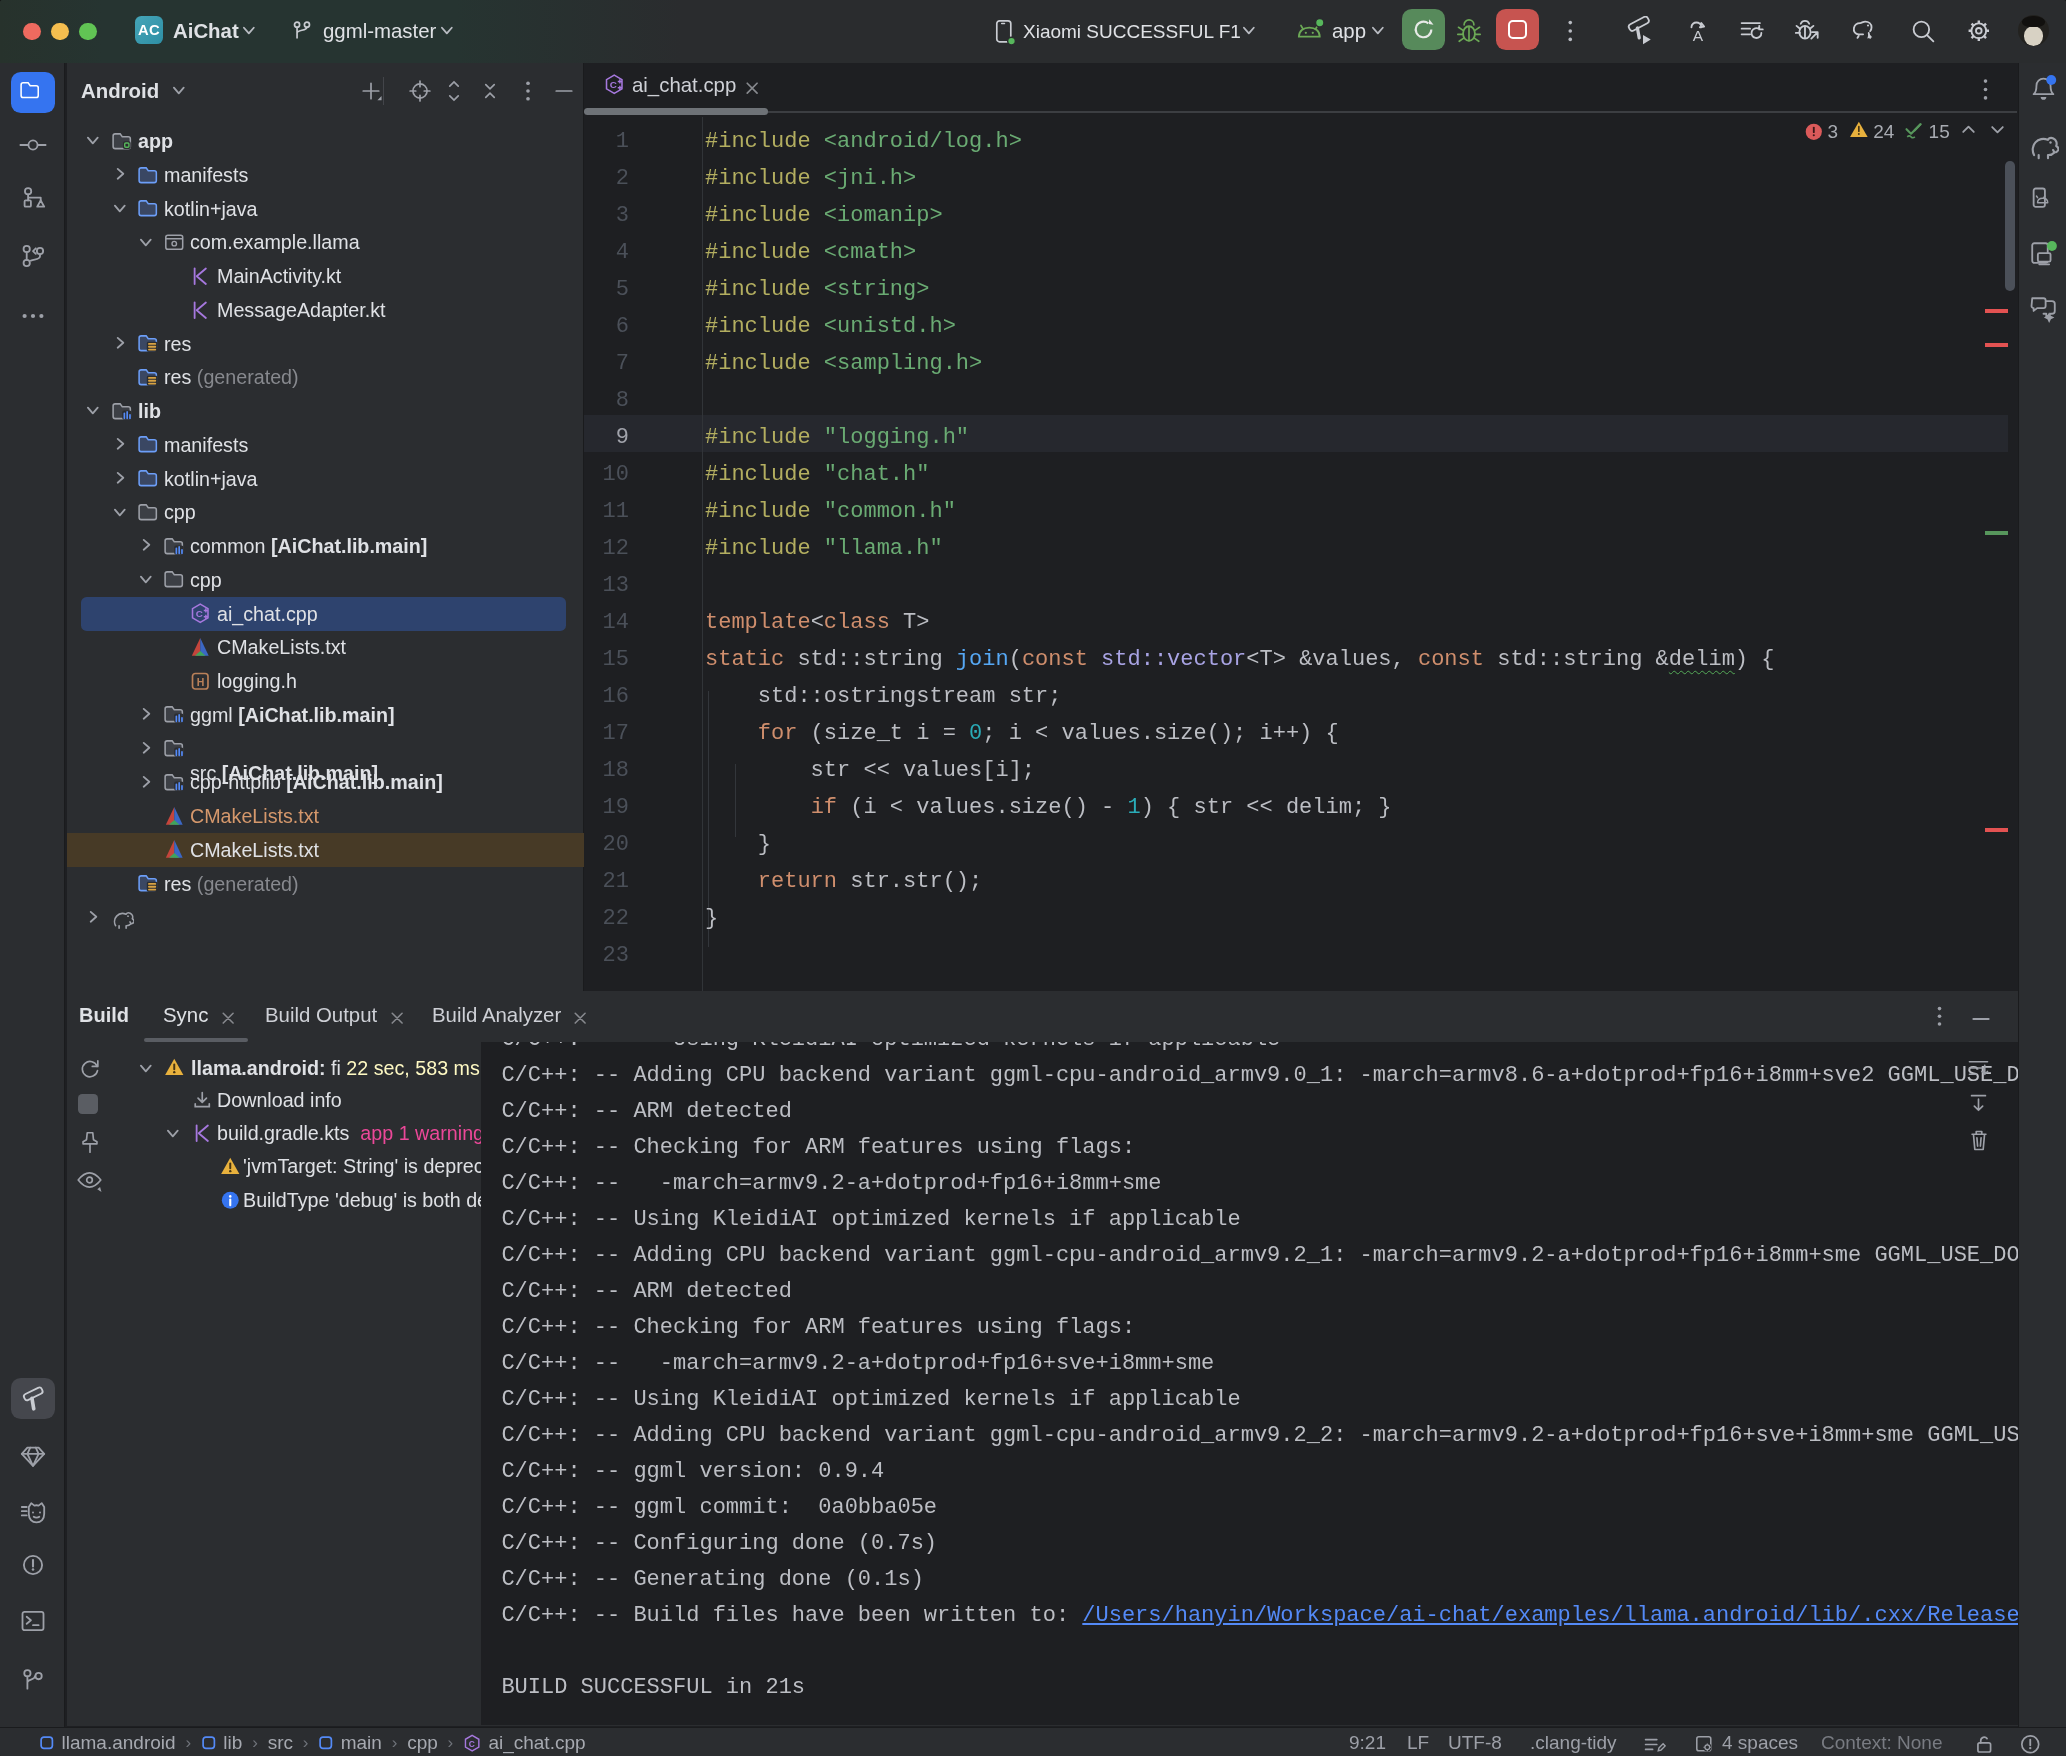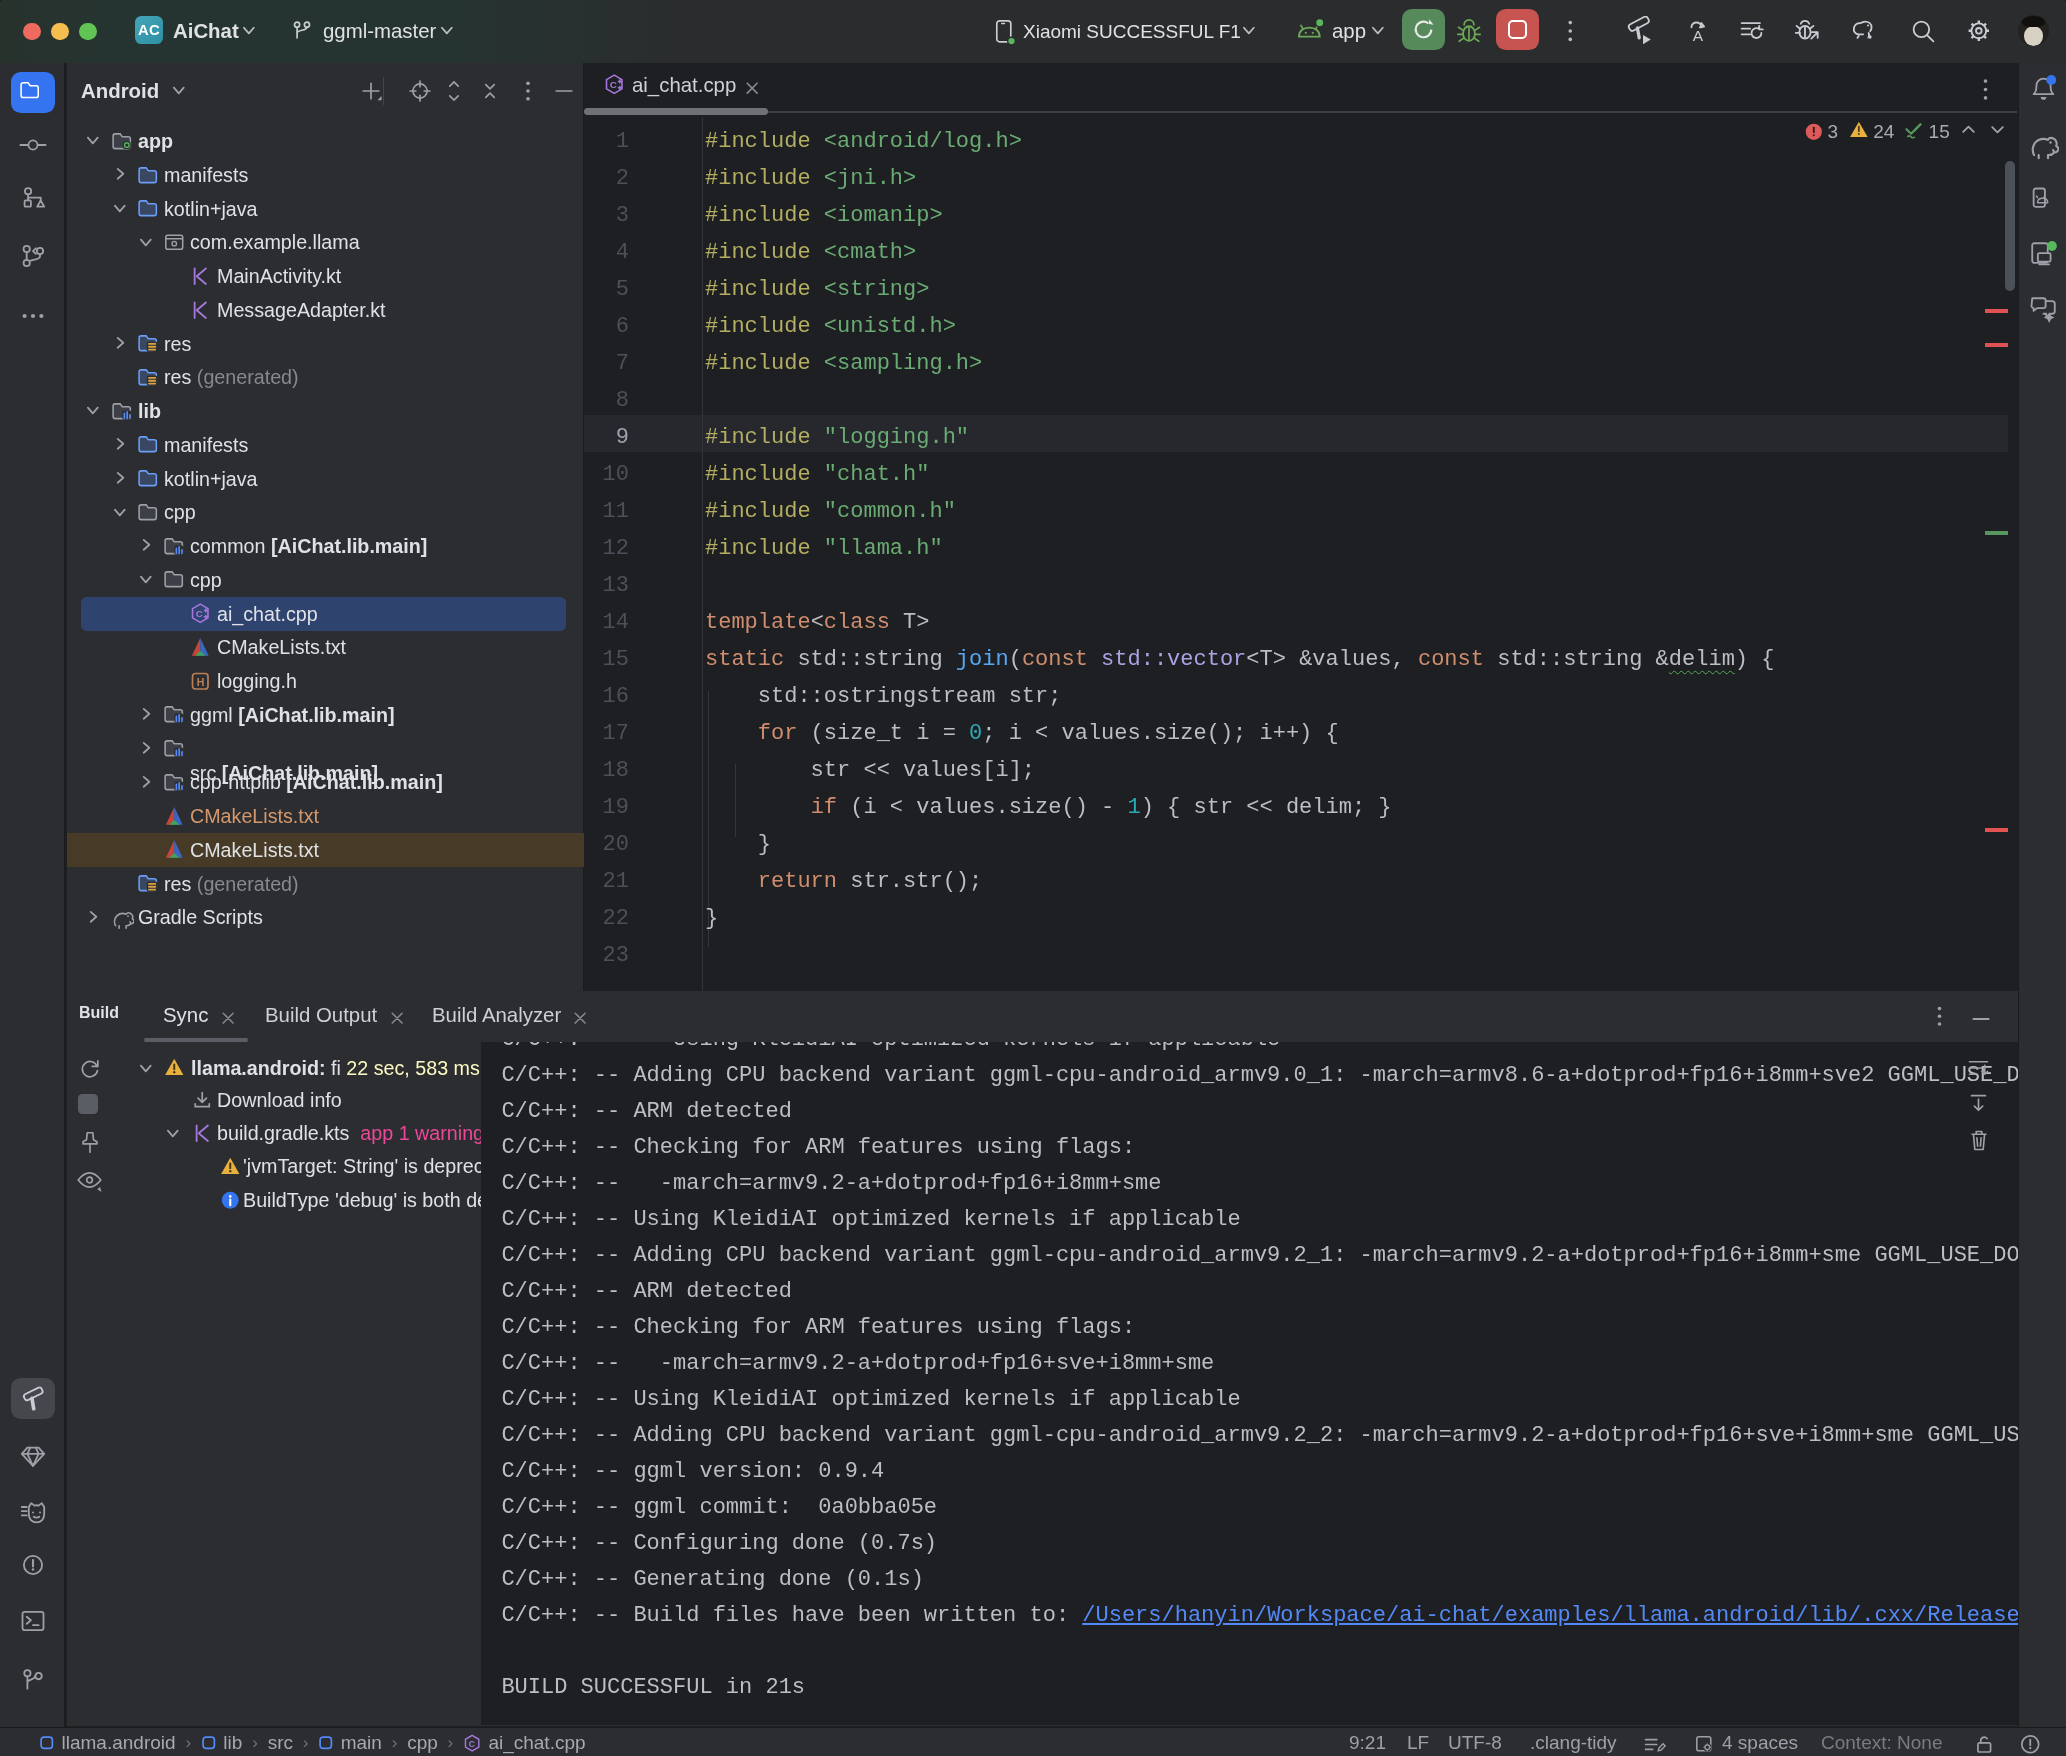--- a/index.html
+++ b/index.html
@@ -407,21 +407,20 @@
         </svg></div>
       <div class="trow" style="left:97px;top:804px;width:420px;">res <span style="color:#87898E;">(generated)</span></div>
 <div class="abs" style="left:16px;top:844px;"><svg width="21" height="21" viewBox="0 0 30 30" style="">
           <path d="M11 7l8 7-8 7" fill="none" stroke="#9DA0A8" stroke-width="2.6" stroke-linecap="round" stroke-linejoin="round"></path>
         </svg></div>
       <div class="abs" style="left:44px;top:843px;"><svg width="22.5" height="22.5" viewBox="0 0 32 32" style="">
           <path d="M6.5 28c-2.3-4.2-1.8-10 1.5-13.6 3.3-3.7 8.8-4.8 13.3-2.7 1.2-1.8 3.8-2.5 6-1.5 3 1.4 4.3 5 3 8 1.6.8 2.6 2.4 2.2 4.2-.5 2-2.5 3-4.3 2.4l-1.2-2.2" fill="none" stroke="#9DA0A8" stroke-width="2.3" stroke-linecap="round" stroke-linejoin="round"></path>
           <path d="M11.5 28v3.5M21.5 28v3.5M28 25.5c-1.5 1.8-4 2.6-6.5 2.5" fill="none" stroke="#9DA0A8" stroke-width="2.3" stroke-linecap="round"></path>
           <circle cx="24.2" cy="14.5" r="1.3" fill="#9DA0A8"></circle>
         </svg></div>
-      <div class="trow" style="left:71px;top:837px;width:446px;">Gradle Scripts</div>
 </div>
 <div id="editor">
 <div class="abs" style="left:19px;top:9.8px;"><svg width="22.5" height="22.5" viewBox="0 0 32 32" style="">
           <path d="M16 3l11 6.5v13L16 29 5 22.5v-13z" fill="none" stroke="#A678DE" stroke-width="2.2"></path>
           <text x="9.5" y="21.5" font-family="Liberation Sans" font-size="14" font-weight="bold" fill="#A678DE">C</text>
           <path d="M21 12h6M24 9v6M21 21h6M24 18v6" stroke="#A678DE" stroke-width="2"></path>
         </svg></div>
 <div class="abs" style="left:48px;top:10.5px;color:#CED0D6;font-size:20.4px;">ai_chat.cpp</div>
 <div class="abs" style="left:159px;top:15.5px;"><svg width="18.3" height="18.3" viewBox="0 0 26 26" style="">
           <path d="M6 6l14 14M20 6L6 20" stroke="#87898E" stroke-width="2.4" stroke-linecap="round"></path>
@@ -465,21 +464,21 @@
             <path d="M6 10l7.5 7.5L21 10" fill="none" stroke="#9DA0A8" stroke-width="2.6" stroke-linecap="round" stroke-linejoin="round"></path>
           </svg></span>
       </div>
 <div class="abs" style="left:1421px;top:98px;width:9.8px;height:130px;background:#4B5059;border-radius:4.9px;"></div>
 <div class="abs" style="left:1401px;top:246px;width:22.5px;height:4.2px;background:#E35252;"></div>
 <div class="abs" style="left:1401px;top:280px;width:22.5px;height:4.2px;background:#E35252;"></div>
 <div class="abs" style="left:1401px;top:468px;width:22.5px;height:4.2px;background:#57965C;"></div>
 <div class="abs" style="left:1401px;top:765px;width:22.5px;height:4.2px;background:#E35252;"></div>
 </div>
 <div id="build">
-<div class="abs" style="left:12px;top:12.7px;color:#DFE1E5;font-size:16px;font-weight:bold;">Build</div>
+<div class="abs" style="left:12px;top:12.7px;color:#DFE1E5;font-size:20px;font-weight:bold;">Build</div>
 <div class="abs" style="left:96px;top:12.7px;color:#DFE1E5;font-size:20.4px;">Sync</div>
 <div class="abs" style="left:152px;top:17.6px;"><svg width="18.3" height="18.3" viewBox="0 0 26 26" style="">
           <path d="M6 6l14 14M20 6L6 20" stroke="#87898E" stroke-width="2.2" stroke-linecap="round"></path>
         </svg></div>
 <div class="abs" style="left:77px;top:47px;width:104px;height:3.5px;background:#5A5D63;border-radius:2.1px;"></div>
 <div class="abs" style="left:198px;top:12.7px;color:#CED0D6;font-size:20.4px;">Build Output</div>
 <div class="abs" style="left:321px;top:17.6px;"><svg width="18.3" height="18.3" viewBox="0 0 26 26" style="">
           <path d="M6 6l14 14M20 6L6 20" stroke="#87898E" stroke-width="2.2" stroke-linecap="round"></path>
         </svg></div>
 <div class="abs" style="left:365px;top:12.7px;color:#CED0D6;font-size:20.4px;">Build Analyzer</div>

